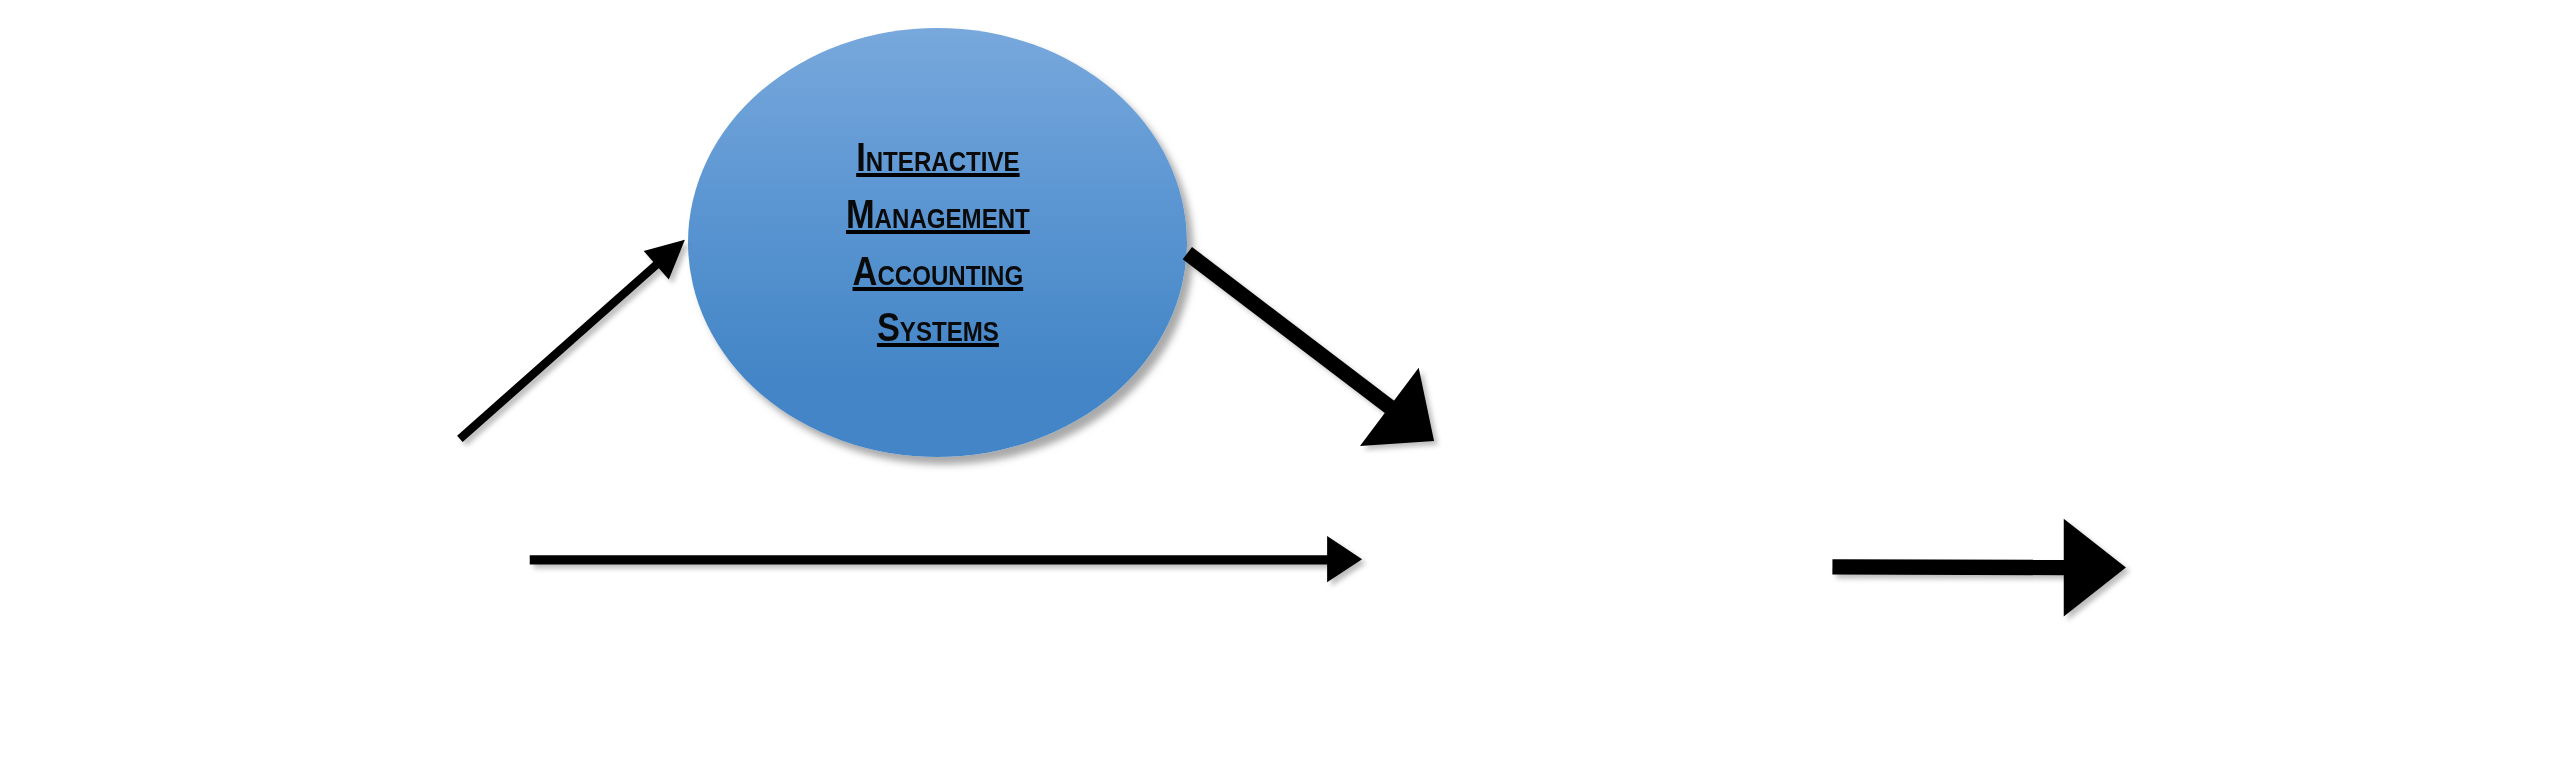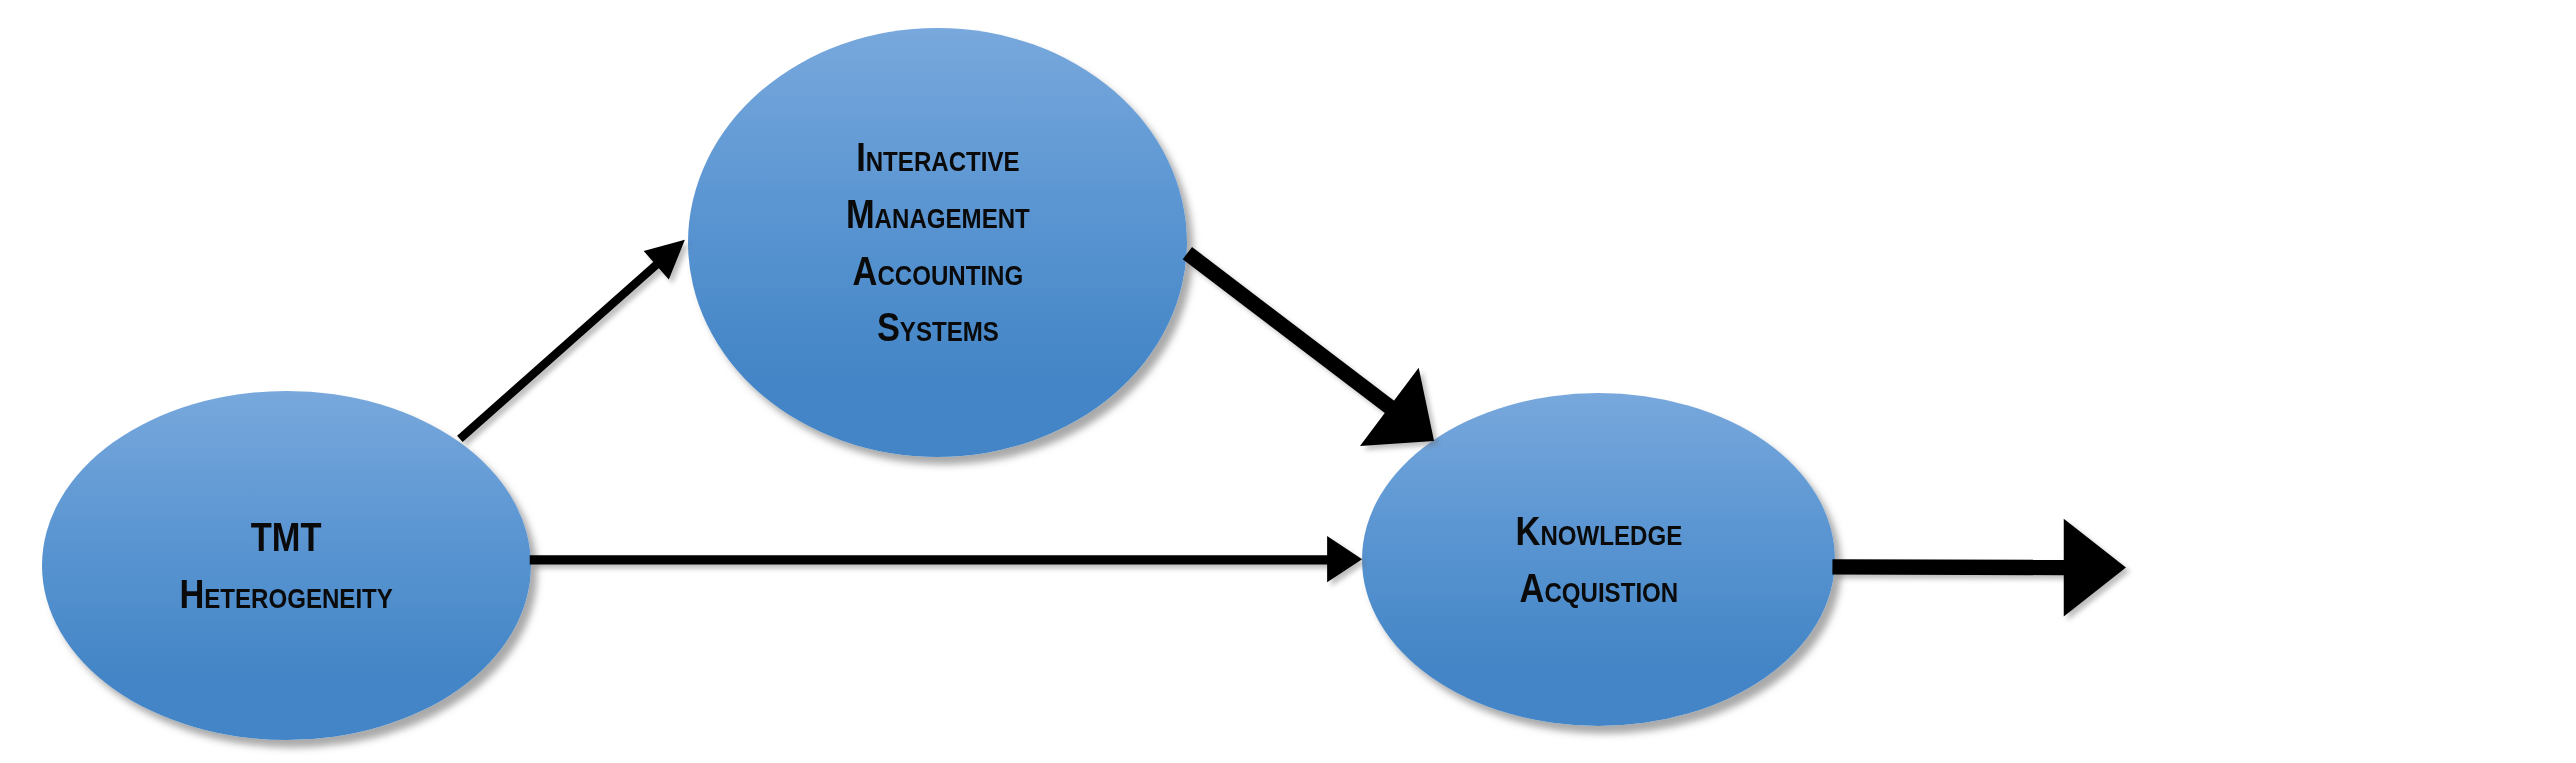--- a/index.html
+++ b/index.html
@@ -29,20 +29,21 @@
     border-radius: 50%;
     background: linear-gradient(180deg,
       var(--node-fill-top) 0%,
       var(--node-fill-mid) 38%,
       var(--node-fill-bottom) 82%,
       var(--node-fill-bottom) 100%);
     box-shadow: 6.3px 7.7px 7px rgba(85, 85, 85, 0.50);
     display: flex;
     align-items: center;
     justify-content: center;
+    text-decoration: underline;
   }
   .node-label {
     font-weight: 700;
     font-variant: small-caps;
     font-variant-caps: small-caps;
     font-size: 40px;
     line-height: 1.42;
     letter-spacing: 0px;
     color: var(--node-text);
     text-align: center;
@@ -66,42 +67,30 @@
     filter: drop-shadow(4.2px 4.9px 2.8px rgba(110, 110, 110, 0.45));
   }
   .edge-line { stroke: var(--arrow); fill: none; stroke-linecap: butt; }
   .edge-head { fill: var(--arrow); stroke: none; }
 </style>
 </head>
 <body>
 
 <div class="canvas">
 
-  <div class="node" id="node-tmt">
-    <div class="node-label">
-      <span class="line">TMT</span>
-      <span class="line">Heterogeneity</span>
-    </div>
-  </div>
 
   <div class="node" id="node-imas">
     <div class="node-label">
       <span class="line">Interactive</span>
       <span class="line">Management</span>
       <span class="line">Accounting</span>
       <span class="line">Systems</span>
     </div>
   </div>
 
-  <div class="node" id="node-ka">
-    <div class="node-label">
-      <span class="line">Knowledge</span>
-      <span class="line">Acquistion</span>
-    </div>
-  </div>
 
 
   <svg class="edges-layer" width="2576" height="764" viewBox="0 0 3686 1093" xmlns="http://www.w3.org/2000/svg">
 
     <g>
       <line class="edge-line" x1="658" y1="628" x2="941" y2="377" stroke-width="12"></line>
       <polygon class="edge-head" points="980,343 957,400 921,359"></polygon>
     </g>
 
     <g>

